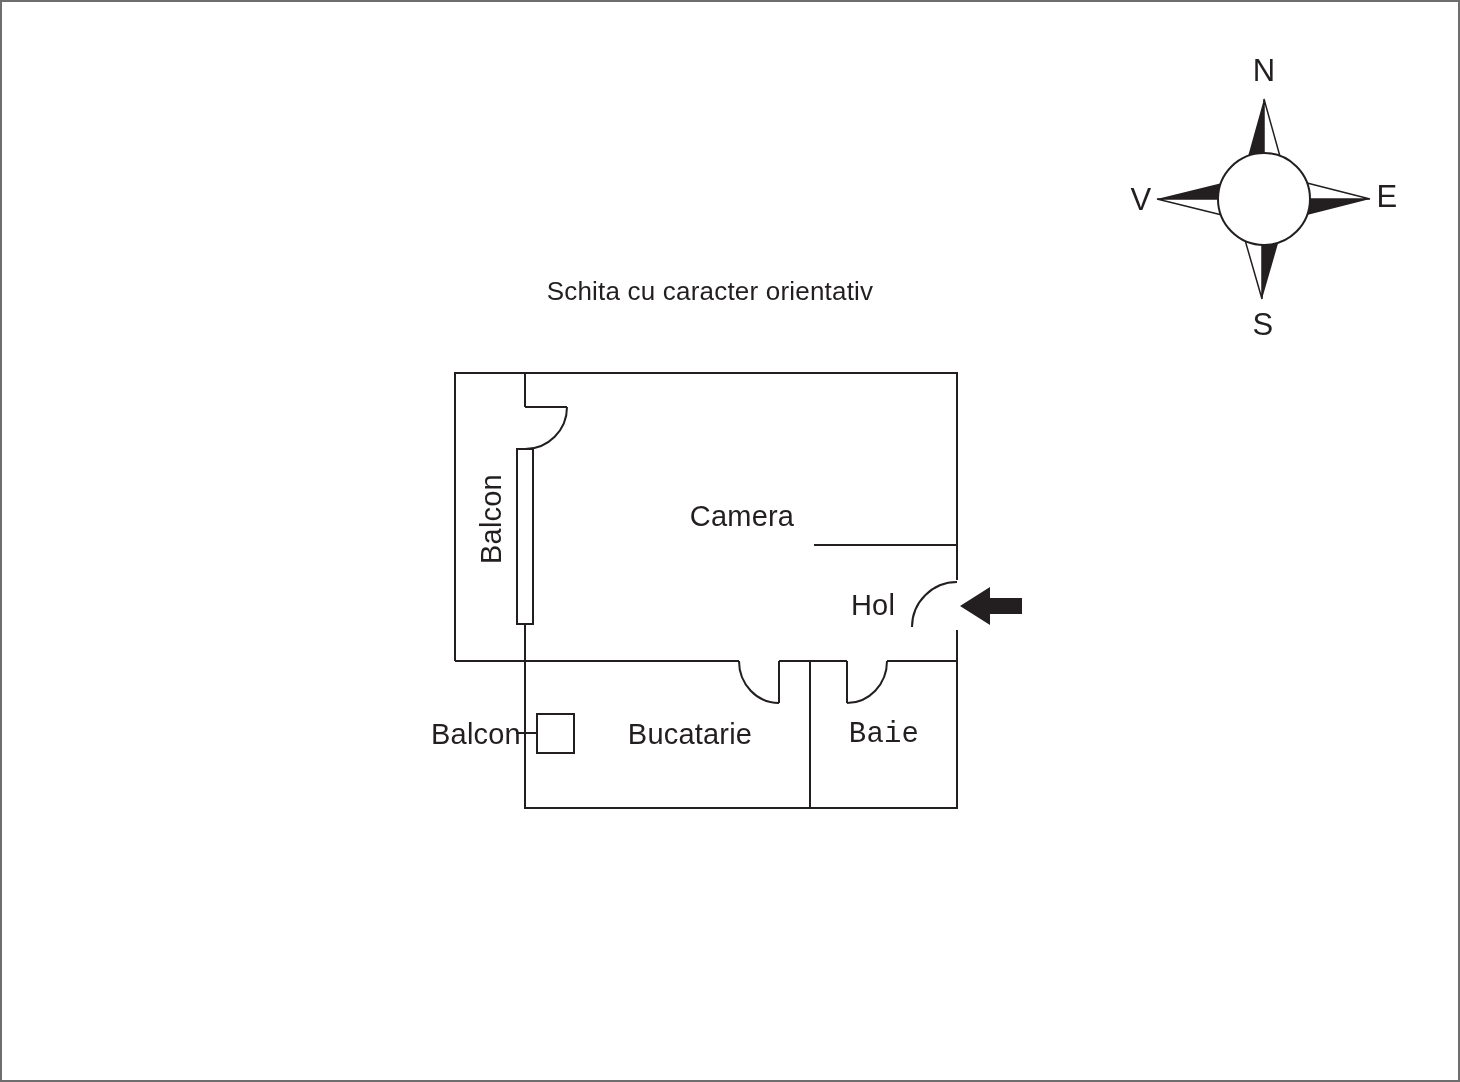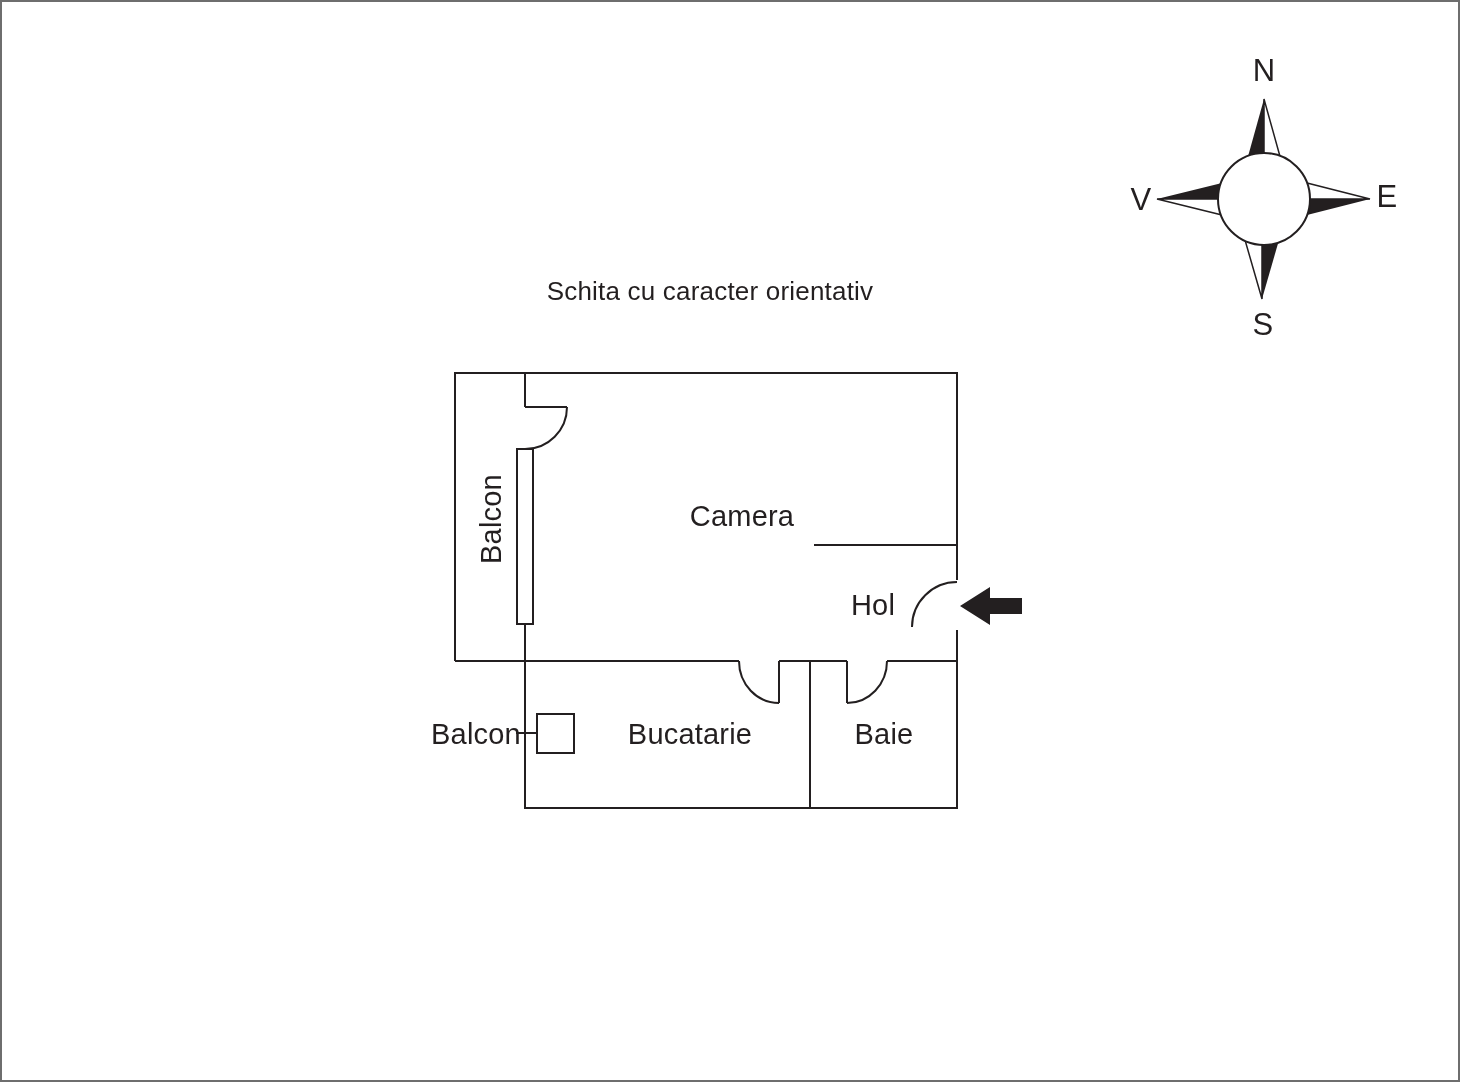--- a/index.html
+++ b/index.html
@@ -106,21 +106,21 @@
   <div class="lbl title" style="left:708px; top:289px;">Schita cu caracter orientativ</div>
 
   <div class="lbl rot" style="left:489px; top:517px;">Balcon</div>
 
   <div class="lbl" style="left:740px; top:514px;">Camera</div>
 
   <div class="lbl" style="left:871px; top:603px;">Hol</div>
 
   <div class="lbl" style="left:688px; top:732px;">Bucatarie</div>
 
-  <div class="lbl" style="left:882px; top:732px;">Baie</div>
+  <div class="lbl" style="left:882px; top:732px;font-family:Liberation Mono, monospace;">Baie</div>
 
   <div class="lbl" style="left:474px; top:732px;">Balcon</div>
 
   <div class="lbl compass" style="left:1262px; top:68px;">N</div>
 
   <div class="lbl compass" style="left:1385px; top:194px;">E</div>
 
   <div class="lbl compass" style="left:1261px; top:322px;">S</div>
 
   <div class="lbl compass" style="left:1139px; top:197px;">V</div>

